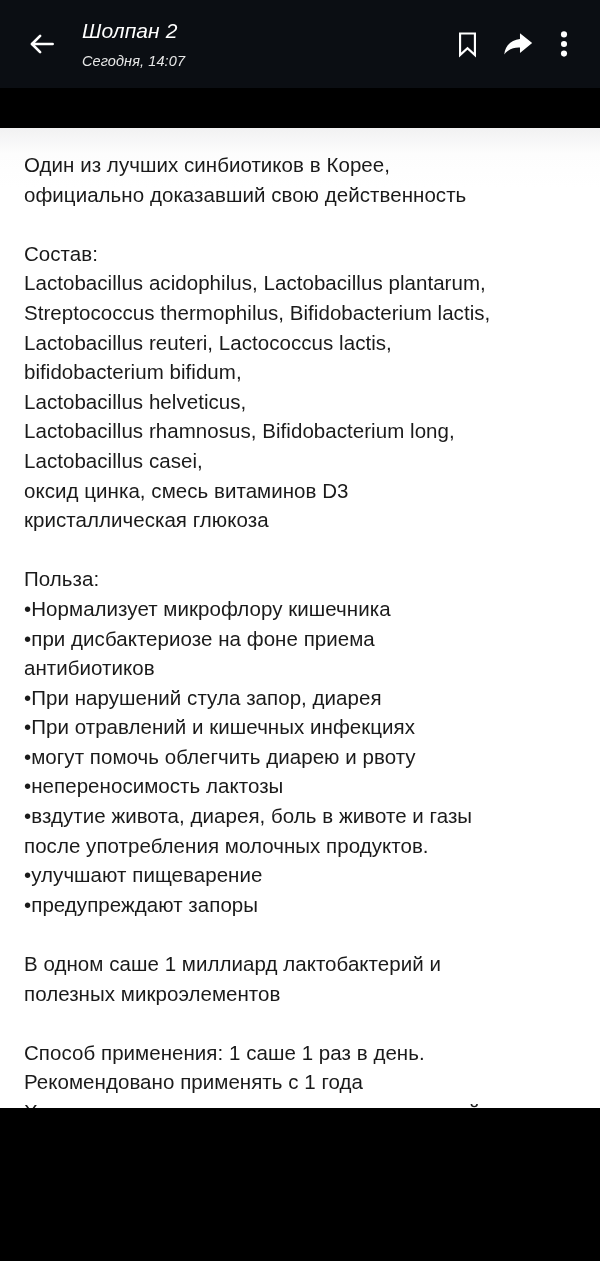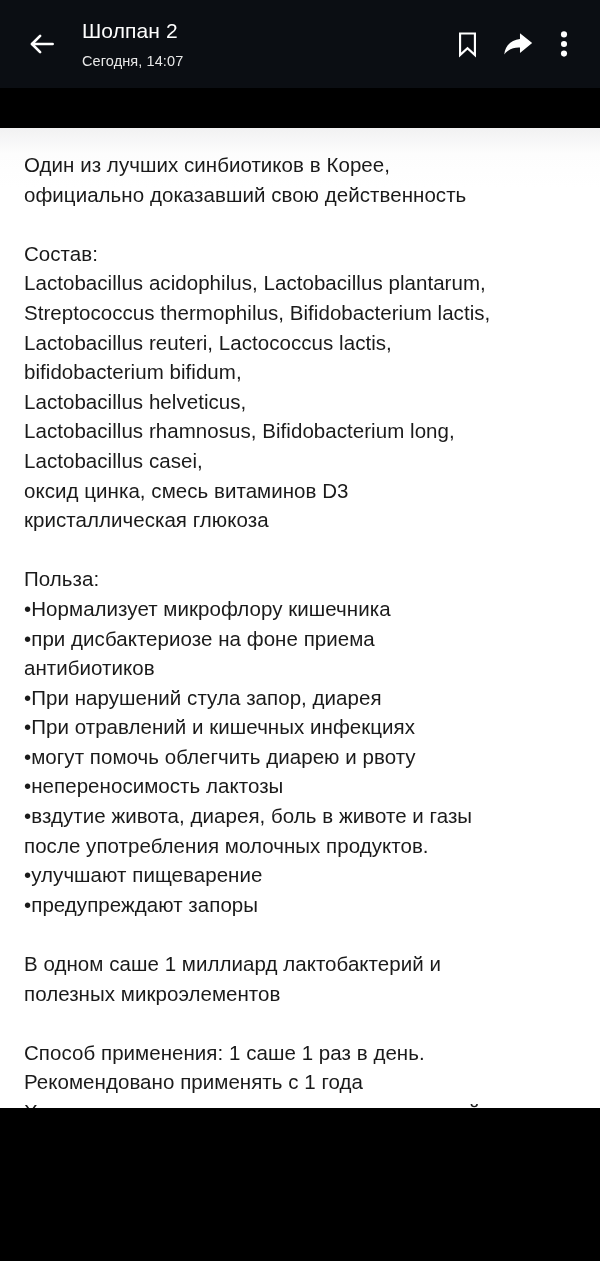--- a/index.html
+++ b/index.html
@@ -46,20 +46,21 @@
     cursor: pointer;
   }
 
   .titles {
     margin-left: 16px;
     flex: 1 1 auto;
     min-width: 0;
     display: flex;
     flex-direction: column;
     justify-content: center;
+    font-style: italic;
   }
 
   .title {
     color: #FFFFFF;
     font-size: 21px;
     line-height: 25px;
     white-space: nowrap;
     overflow: hidden;
     text-overflow: ellipsis;
     letter-spacing: 0.1px;

